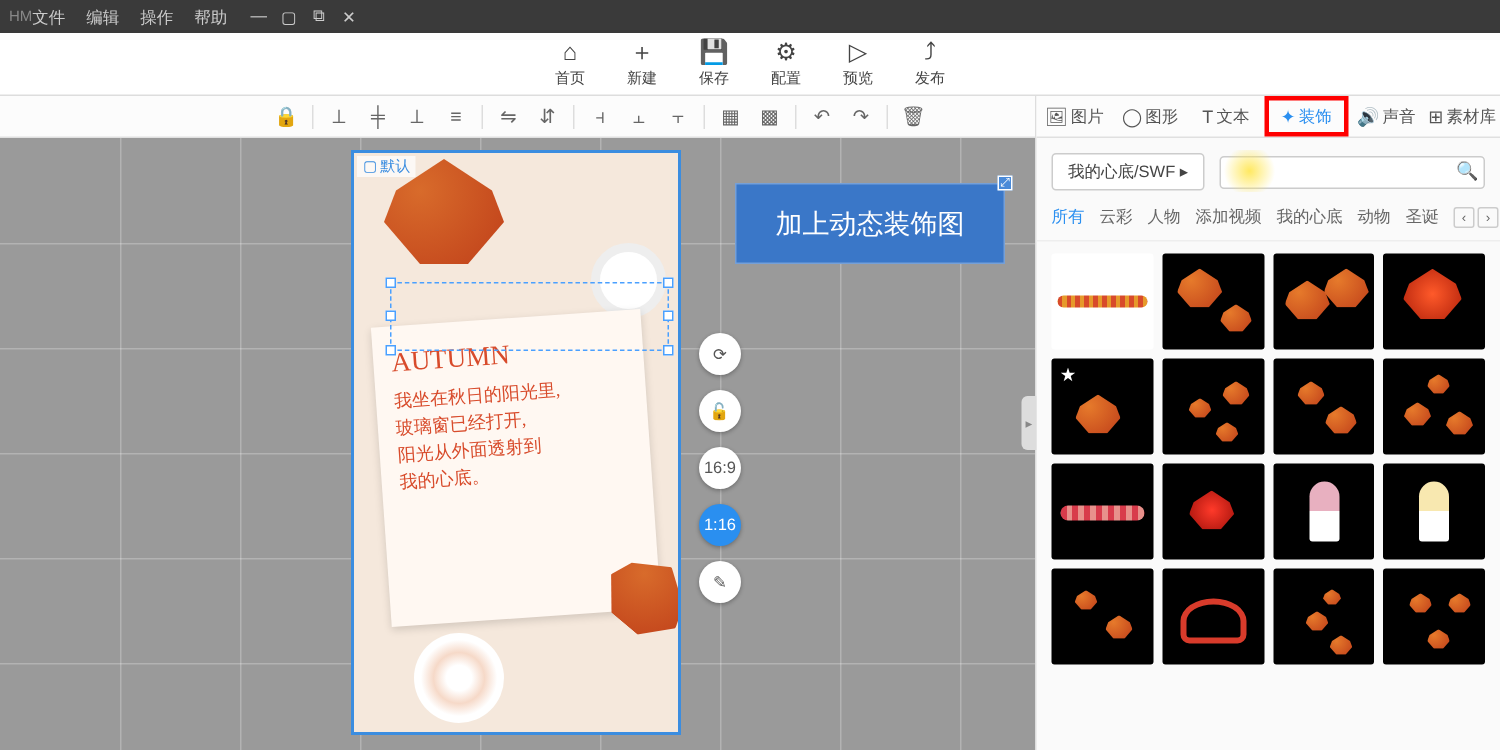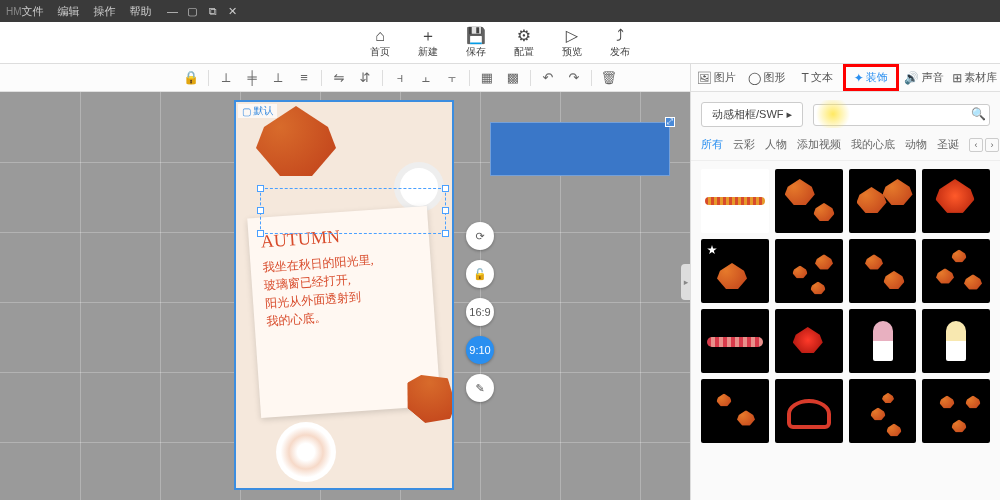--- a/index.html
+++ b/index.html
@@ -182,28 +182,29 @@
           <div class="handle tl"></div>
             <div class="handle tr"></div>
             <div class="handle bl"></div>
             <div class="handle br"></div>
             <div class="handle ml"></div>
             <div class="handle mr"></div>
         </div>
       </div>
 
       <div class="blue-label">
+        <span>加上动态装饰图</span>
         <span class="corner">⤢</span>
       </div>
 
       <div class="float-btns">
         <div class="fb">⟳</div>
         <div class="fb">🔓</div>
         <div class="fb">16:9</div>
-        <div class="fb active">9:10</div>
+        <div class="fb active">1:16</div>
         <div class="fb">✎</div>
       </div>
     </div>
   </div>
 
   <div class="side-panel">
     <div class="expand-handle">▸</div>
     <div class="panel-tabs">
       <div class="pt">
           <span class="ic">🖼</span>
@@ -225,21 +226,21 @@
           <span class="ic">🔊</span>
           <span>声音</span>
         </div>
       <div class="pt">
           <span class="ic">⊞</span>
           <span>素材库</span>
         </div>
     </div>
 
     <div class="panel-sub">
-      <button class="add-btn">动感相框/SWF ▸</button>
+      <button class="add-btn">我的心底/SWF ▸</button>
       <div class="search-wrap">
         <div class="highlight"></div>
         <input type="text" placeholder="" style="">
         <span class="sicon">🔍</span>
       </div>
     </div>
 
     <div class="filter-row">
       <span class="f active">所有</span>
       <span class="f">云彩</span>

